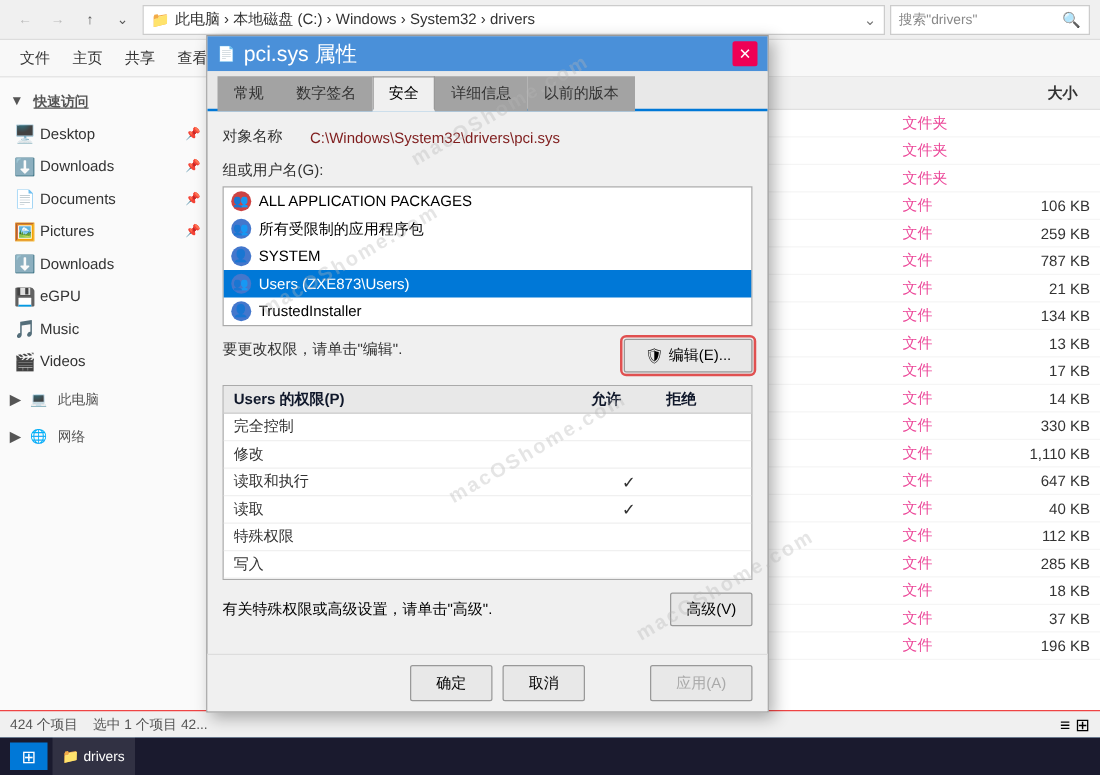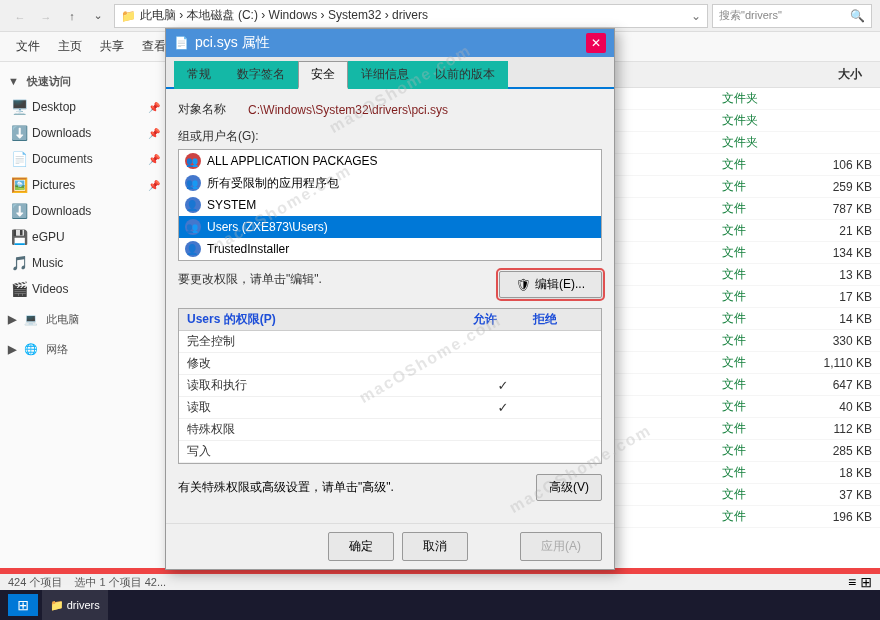--- a/index.html
+++ b/index.html
@@ -188,38 +188,38 @@
 
     .file-name {
       flex: 1;
       display: flex;
       align-items: center;
       gap: 4px;
     }
 
     .file-type {
       width: 80px;
-      color: #15803d;
+      color: #ec4899;
       margin-left: 16px;
     }
 
     .file-size {
       width: 70px;
       text-align: right;
       color: #333;
     }
 
     .file-icon {
       font-size: 13px;
     }
 
     .status-bar {
       height: 22px;
       background: #f0f0f0;
-      border-top: 6px solid #ef4444;
+      border-top: 1px solid #ef4444;
       display: flex;
       align-items: center;
       padding: 0 8px;
       font-size: 11px;
       color: #555;
       gap: 12px;
     }
 
     .status-right {
       margin-left: auto;
@@ -244,21 +244,21 @@
       display: flex;
       align-items: center;
       padding: 0 8px;
       color: #fff;
       font-size: 12px;
       gap: 6px;
     }
 
     .dialog-title-text {
       flex: 1;
-      font-size: 14px;
+      font-size: 17px;
     }
 
     .dialog-close-btn {
       width: 20px;
       height: 20px;
       background: #e05;
       border: none;
       cursor: pointer;
       color: #fff;
       display: flex;
@@ -273,21 +273,21 @@
       background: #e8e8e8;
       border-bottom: 2px solid #0078d7;
       padding: 0 8px;
       padding-top: 4px;
     }
 
     .dialog-tab {
       padding: 4px 12px;
       font-size: 12px;
       cursor: pointer;
-      background: #14b8a6;
+      background: #a3a3a3;
       border: 1px solid transparent;
       border-bottom: none;
       color: #333;
       margin-bottom: -2px;
     }
 
     .dialog-tab.active {
       background: #f0f0f0;
       border-color: #999;
       border-bottom: 2px solid #f0f0f0;
@@ -377,21 +377,21 @@
       background: #fff;
       margin-bottom: 10px;
     }
 
     .perm-header {
       display: flex;
       background: #e8e8e8;
       padding: 2px 8px;
       font-size: 12px;
       font-weight: bold;
-      color: #1d4ed8;
+      color: #0f172a;
       border-bottom: 1px solid #ccc;
     }
 
     .perm-header-name { flex: 1; }
     .perm-header-allow { width: 60px; text-align: left; }
     .perm-header-deny { width: 60px; }
 
     .perm-row {
       display: flex;
       align-items: center;
@@ -536,21 +536,21 @@
     <button class="toolbar-btn">共享</button>
     <button class="toolbar-btn">查看</button>
   </div>
 
   <div class="main-area">
 
     <div class="sidebar">
       <div class="sidebar-section">
         <div class="sidebar-item section-header">
           <span>▼</span>
-          <span style="margin-left:4px;">快速访问</span>
+          <span style="margin-left:4px;text-decoration:underline;">快速访问</span>
         </div>
         <div class="sidebar-item">
           <span class="item-icon">🖥️</span>
           <span>Desktop</span>
           <span class="pin-icon">📌</span>
         </div>
         <div class="sidebar-item">
           <span class="item-icon">⬇️</span>
           <span>Downloads</span>
           <span class="pin-icon">📌</span>

